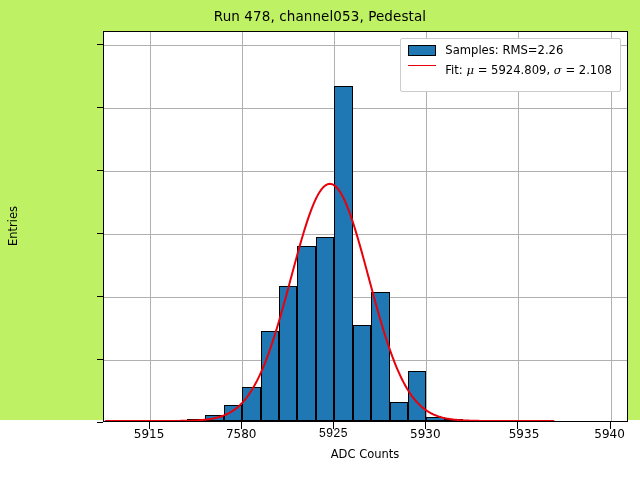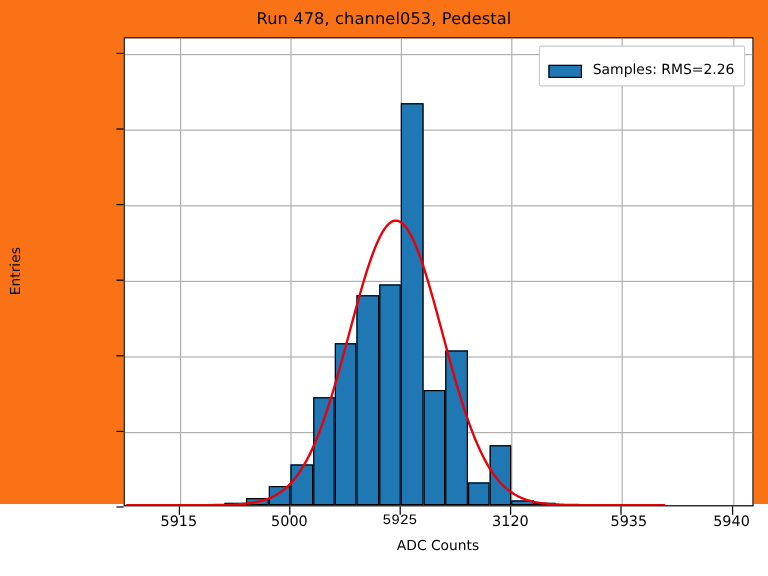--- a/index.html
+++ b/index.html
@@ -11,21 +11,21 @@
     width: 640px;
     height: 480px;
     overflow: hidden;
     font-family: "DejaVu Sans", sans-serif;
     color: #000000;
   }
   #figure {
     position: relative;
     width: 640px;
     height: 420px;
-    background: #f97316;
+    background: #bef264;
   }
   #chart-title {
     position: absolute;
     left: 0;
     top: 8px;
     width: 640px;
     text-align: center;
     font-size: 13.5px;
     color: #000000;
     letter-spacing: 0.1px;
@@ -105,21 +105,21 @@
     background: #ffffff;
     border: 1px solid #cccccc;
     border-radius: 2px;
     padding: 6px 8px 6px 7px;
     box-sizing: border-box;
     font-size: 11.6px;
     line-height: 1.0;
   }
   .legend-row {
     display: flex;
-    align-items: flex-end;
+    align-items: flex-start;
     height: 20px;
     white-space: nowrap;
   }
   .legend-swatch-patch {
     width: 28px;
     height: 11px;
     background: #1f77b4;
     border: 1.1px solid #000000;
     box-sizing: border-box;
     margin-right: 9px;
@@ -141,23 +141,23 @@
 <div id="figure">
 
   <div id="chart-title">Run 478, channel053, Pedestal</div>
 
   <div id="ylabel">Entries</div>
   <div id="xlabel">ADC Counts</div>
 
   <div id="y-tick-labels"></div>
   <div id="x-tick-labels">
       <div class="xtick-label" style="left: 149.053px;">5915</div>
-      <div class="xtick-label" style="left: 241.158px;">5000</div>
+      <div class="xtick-label" style="left: 241.158px;">7580</div>
       <div class="xtick-label" style="left: 333.263px; font-family: Liberation Mono, monospace;">5925</div>
-      <div class="xtick-label" style="left: 425.368px;">3120</div>
+      <div class="xtick-label" style="left: 425.368px;">5930</div>
       <div class="xtick-label" style="left: 524px;">5935</div>
       <div class="xtick-label" style="left: 609.579px;">5940</div>
     </div>
 
   <div id="plot-area">
     <div id="gridlines">
         <div class="gridline-h" style="top: 327.935px;"></div>
         <div class="gridline-h" style="top: 264.871px;"></div>
         <div class="gridline-h" style="top: 201.806px;"></div>
         <div class="gridline-h" style="top: 138.742px;"></div>
@@ -189,20 +189,24 @@
       </div>
     <svg id="fit-curve-svg" viewBox="0 0 525 391" preserveAspectRatio="none">
       <path id="fit-path" fill="none" stroke="#e8000b" stroke-width="2" stroke-linejoin="round" stroke-linecap="round" d="M1.84,391.00L2.97,391.00L4.09,391.00L5.21,391.00L6.34,391.00L7.46,391.00L8.58,391.00L9.71,391.00L10.83,391.00L11.96,391.00L13.08,391.00L14.20,391.00L15.33,391.00L16.45,391.00L17.57,391.00L18.70,391.00L19.82,391.00L20.94,391.00L22.07,391.00L23.19,391.00L24.32,391.00L25.44,391.00L26.56,391.00L27.69,391.00L28.81,391.00L29.93,391.00L31.06,391.00L32.18,391.00L33.31,391.00L34.43,391.00L35.55,391.00L36.68,391.00L37.80,391.00L38.92,391.00L40.05,391.00L41.17,391.00L42.29,391.00L43.42,391.00L44.54,391.00L45.67,391.00L46.79,390.99L47.91,390.99L49.04,390.99L50.16,390.99L51.28,390.99L52.41,390.99L53.53,390.99L54.66,390.99L55.78,390.99L56.90,390.98L58.03,390.98L59.15,390.98L60.27,390.98L61.40,390.97L62.52,390.97L63.64,390.96L64.77,390.96L65.89,390.96L67.02,390.95L68.14,390.94L69.26,390.94L70.39,390.93L71.51,390.92L72.63,390.91L73.76,390.90L74.88,390.89L76.01,390.87L77.13,390.86L78.25,390.84L79.38,390.82L80.50,390.80L81.62,390.78L82.75,390.75L83.87,390.73L84.99,390.70L86.12,390.66L87.24,390.62L88.37,390.58L89.49,390.54L90.61,390.49L91.74,390.43L92.86,390.37L93.98,390.31L95.11,390.24L96.23,390.16L97.36,390.07L98.48,389.98L99.60,389.88L100.73,389.77L101.85,389.65L102.97,389.52L104.10,389.37L105.22,389.22L106.34,389.05L107.47,388.87L108.59,388.67L109.72,388.46L110.84,388.23L111.96,387.98L113.09,387.71L114.21,387.42L115.33,387.11L116.46,386.78L117.58,386.42L118.71,386.03L119.83,385.62L120.95,385.17L122.08,384.70L123.20,384.19L124.32,383.64L125.45,383.06L126.57,382.45L127.69,381.79L128.82,381.08L129.94,380.34L131.07,379.55L132.19,378.70L133.31,377.81L134.44,376.87L135.56,375.87L136.68,374.81L137.81,373.69L138.93,372.52L140.06,371.27L141.18,369.97L142.30,368.59L143.43,367.14L144.55,365.63L145.67,364.04L146.80,362.37L147.92,360.62L149.04,358.80L150.17,356.89L151.29,354.91L152.42,352.83L153.54,350.68L154.66,348.44L155.79,346.11L156.91,343.69L158.03,341.18L159.16,338.59L160.28,335.90L161.41,333.13L162.53,330.27L163.65,327.31L164.78,324.28L165.90,321.15L167.02,317.94L168.15,314.65L169.27,311.28L170.39,307.82L171.52,304.29L172.64,300.69L173.77,297.01L174.89,293.27L176.01,289.46L177.14,285.59L178.26,281.67L179.38,277.69L180.51,273.67L181.63,269.61L182.76,265.51L183.88,261.38L185.00,257.23L186.13,253.06L187.25,248.88L188.37,244.70L189.50,240.52L190.62,236.35L191.74,232.19L192.87,228.07L193.99,223.97L195.12,219.91L196.24,215.91L197.36,211.96L198.49,208.07L199.61,204.25L200.73,200.52L201.86,196.87L202.98,193.32L204.11,189.87L205.23,186.54L206.35,183.32L207.48,180.23L208.60,177.27L209.72,174.45L210.85,171.78L211.97,169.26L213.09,166.90L214.22,164.70L215.34,162.68L216.47,160.82L217.59,159.15L218.71,157.66L219.84,156.36L220.96,155.25L222.08,154.33L223.21,153.60L224.33,153.08L225.46,152.75L226.58,152.62L227.70,152.69L228.83,152.96L229.95,153.43L231.07,154.09L232.20,154.95L233.32,156.01L234.44,157.26L235.57,158.69L236.69,160.31L237.82,162.11L238.94,164.09L240.06,166.23L241.19,168.55L242.31,171.02L243.43,173.65L244.56,176.42L245.68,179.34L246.81,182.39L247.93,185.58L249.05,188.88L250.18,192.29L251.30,195.82L252.42,199.43L253.55,203.14L254.67,206.94L255.79,210.80L256.92,214.74L258.04,218.73L259.17,222.77L260.29,226.85L261.41,230.97L262.54,235.12L263.66,239.29L264.78,243.46L265.91,247.65L267.03,251.83L268.16,256.00L269.28,260.16L270.40,264.29L271.53,268.40L272.65,272.47L273.77,276.51L274.90,280.50L276.02,284.44L277.14,288.32L278.27,292.15L279.39,295.91L280.52,299.61L281.64,303.24L282.76,306.79L283.89,310.27L285.01,313.66L286.13,316.98L287.26,320.21L288.38,323.36L289.51,326.43L290.63,329.40L291.75,332.29L292.88,335.09L294.00,337.80L295.12,340.42L296.25,342.96L297.37,345.40L298.49,347.76L299.62,350.03L300.74,352.21L301.87,354.30L302.99,356.32L304.11,358.25L305.24,360.09L306.36,361.86L307.48,363.55L308.61,365.17L309.73,366.70L310.86,368.17L311.98,369.57L313.10,370.89L314.23,372.16L315.35,373.35L316.47,374.49L317.60,375.56L318.72,376.58L319.84,377.54L320.97,378.45L322.09,379.30L323.22,380.11L324.34,380.87L325.46,381.58L326.59,382.26L327.71,382.89L328.83,383.48L329.96,384.03L331.08,384.55L332.21,385.03L333.33,385.49L334.45,385.91L335.58,386.31L336.70,386.67L337.82,387.01L338.95,387.33L340.07,387.63L341.19,387.90L342.32,388.16L343.44,388.39L344.57,388.61L345.69,388.81L346.81,389.00L347.94,389.17L349.06,389.33L350.18,389.48L351.31,389.61L352.43,389.73L353.56,389.85L354.68,389.95L355.80,390.05L356.93,390.14L358.05,390.22L359.17,390.29L360.30,390.36L361.42,390.42L362.54,390.47L363.67,390.52L364.79,390.57L365.92,390.61L367.04,390.65L368.16,390.69L369.29,390.72L370.41,390.75L371.53,390.77L372.66,390.80L373.78,390.82L374.91,390.84L376.03,390.85L377.15,390.87L378.28,390.88L379.40,390.89L380.52,390.91L381.65,390.92L382.77,390.93L383.89,390.93L385.02,390.94L386.14,390.95L387.27,390.95L388.39,390.96L389.51,390.96L390.64,390.97L391.76,390.97L392.88,390.97L394.01,390.98L395.13,390.98L396.26,390.98L397.38,390.98L398.50,390.99L399.63,390.99L400.75,390.99L401.87,390.99L403.00,390.99L404.12,390.99L405.24,390.99L406.37,390.99L407.49,391.00L408.62,391.00L409.74,391.00L410.86,391.00L411.99,391.00L413.11,391.00L414.23,391.00L415.36,391.00L416.48,391.00L417.61,391.00L418.73,391.00L419.85,391.00L420.98,391.00L422.10,391.00L423.22,391.00L424.35,391.00L425.47,391.00L426.59,391.00L427.72,391.00L428.84,391.00L429.97,391.00L431.09,391.00L432.21,391.00L433.34,391.00L434.46,391.00L435.58,391.00L436.71,391.00L437.83,391.00L438.96,391.00L440.08,391.00L441.20,391.00L442.33,391.00L443.45,391.00L444.57,391.00L445.70,391.00L446.82,391.00L447.94,391.00L449.07,391.00L450.19,391.00L451.32,391.00"></path>
     </svg>
 
     <div id="legend">
       <div class="legend-row">
         <span class="legend-swatch-patch"></span>
         <span class="legend-text">Samples: RMS=2.26</span>
       </div>
+      <div class="legend-row">
+        <span class="legend-swatch-line"></span>
+        <span class="legend-text"><span>Fit: </span><span class="mathvar">μ</span><span> = 5924.809, </span><span class="mathvar">σ</span><span> = 2.108</span></span>
+      </div>
     </div>
   </div>
 
 <div class="ytick-mark" style="top: 422px;"></div>
     <div class="ytick-mark" style="top: 358.935px;"></div>
     <div class="ytick-mark" style="top: 295.871px;"></div>
     <div class="ytick-mark" style="top: 232.806px;"></div>
     <div class="ytick-mark" style="top: 169.742px;"></div>
     <div class="ytick-mark" style="top: 106.677px;"></div>
     <div class="ytick-mark" style="top: 43.6129px;"></div>

